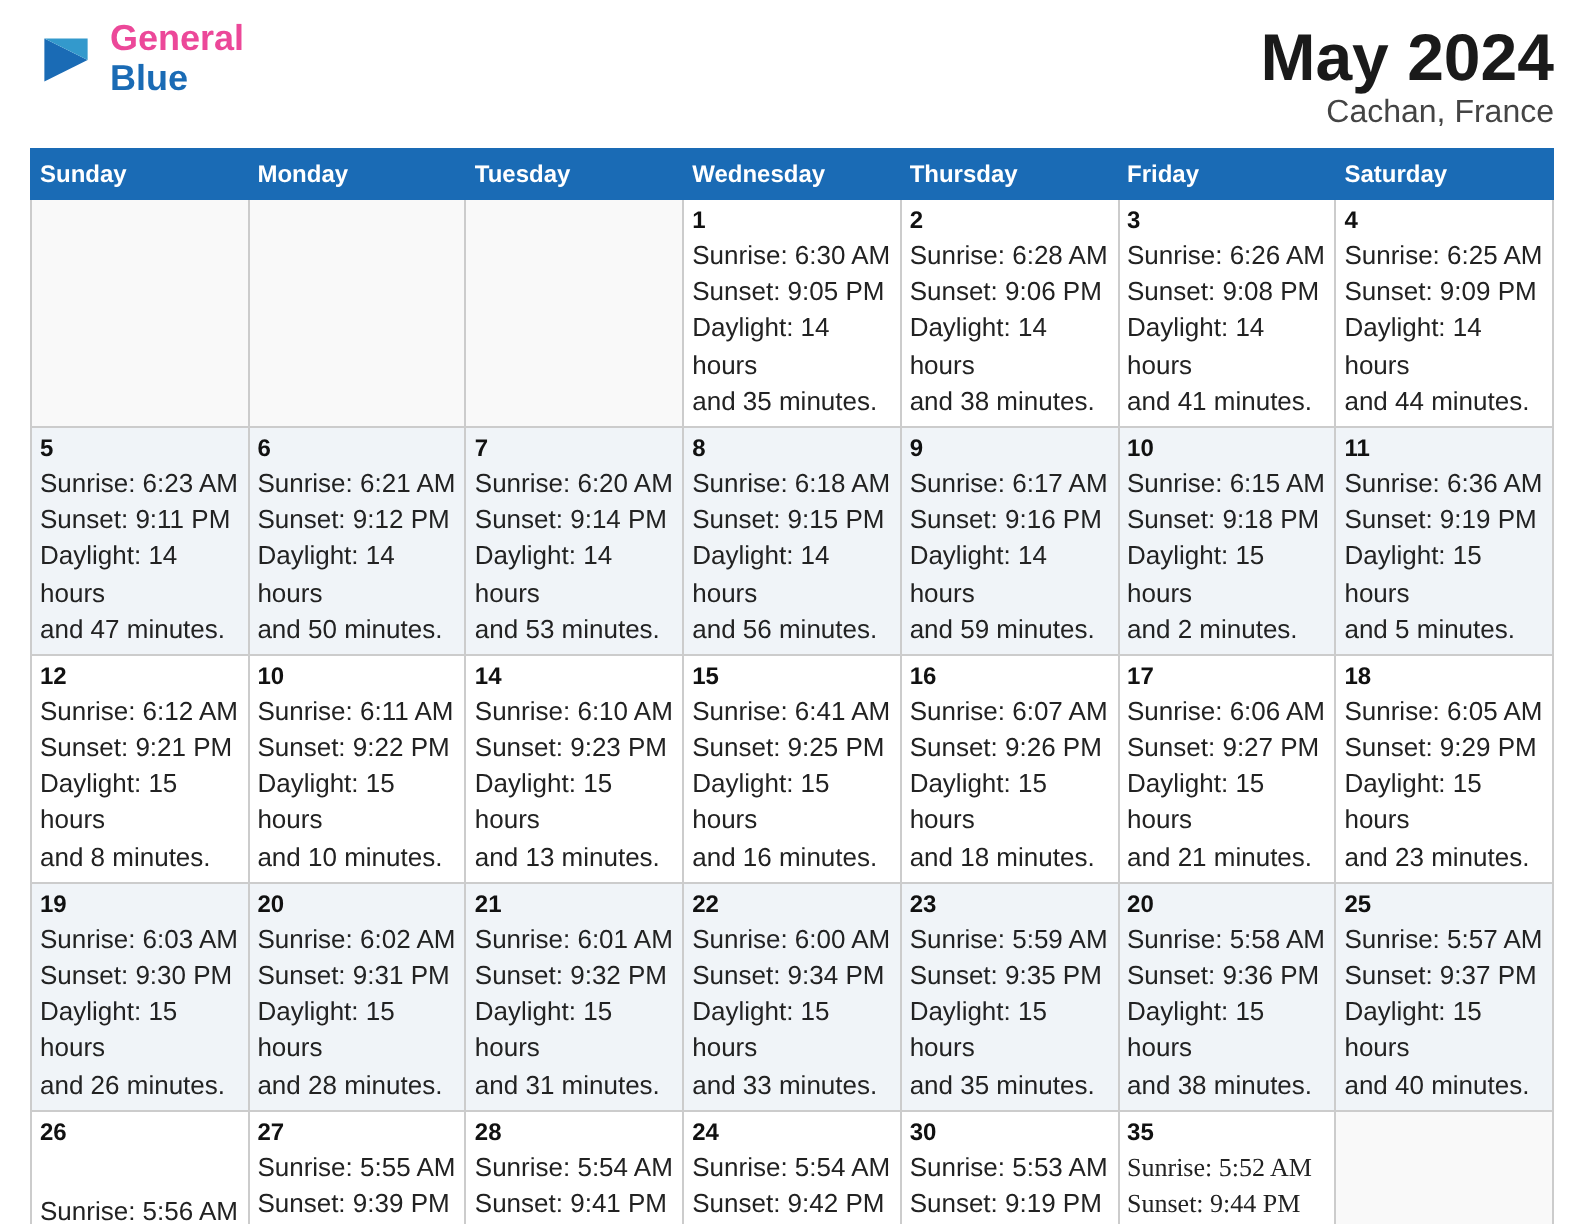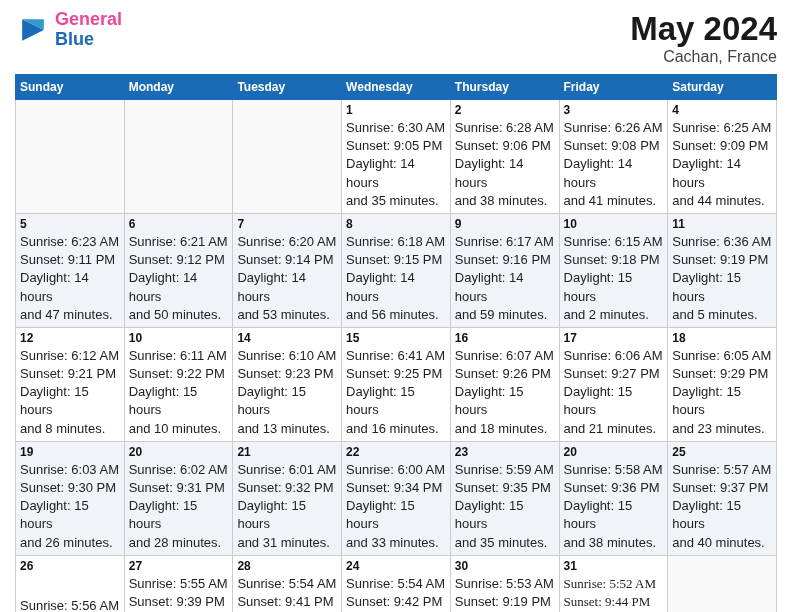--- a/index.html
+++ b/index.html
@@ -346,21 +346,21 @@
 and 48 minutes.</div>
           </td>
           <td>
             <span class="day-num">30</span>
             <div class="day-info" style="white-space: pre-line;">Sunrise: 5:53 AM
 Sunset: 9:19 PM
 Daylight: 15 hours
 and 49 minutes.</div>
           </td>
           <td>
-            <span class="day-num">31</span>
+            <span class="day-num">35</span>
             <div class="day-info" style="white-space: pre-line; font-family: Liberation Serif, serif;">Sunrise: 5:52 AM
 Sunset: 9:44 PM
 Daylight: 15 hours
 and 51 minutes.</div>
           </td>
           <td class="empty"></td>
         </tr>
       </tbody>
   </table>
 </div>

